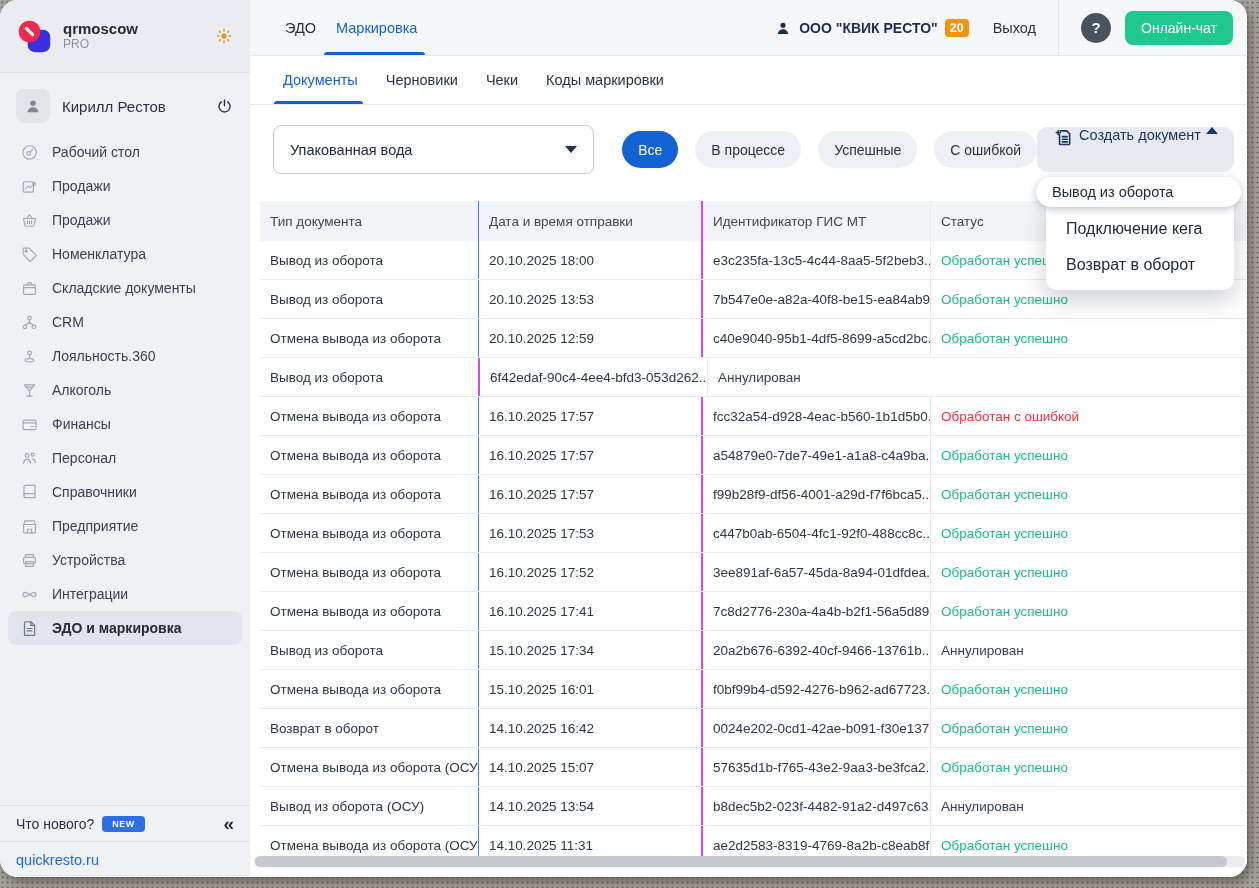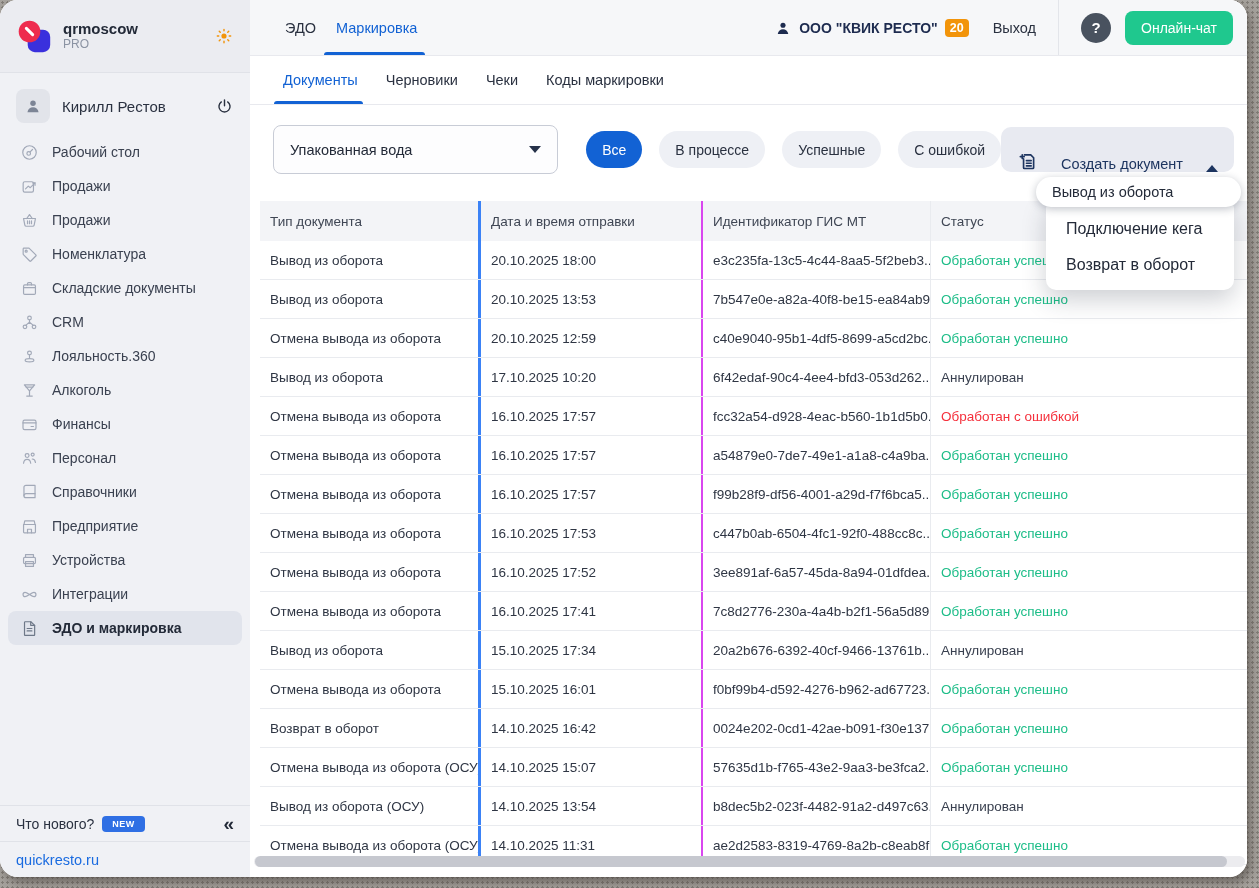--- a/index.html
+++ b/index.html
@@ -61,34 +61,34 @@
   .subtab.active{color:var(--accent)}
   .subtab.active::after{content:'';position:absolute;left:-9px;right:-5px;bottom:0;height:3px;background:var(--accent);border-radius:3px 3px 0 0}
   .content{flex:1;position:relative;padding-top:20px;overflow:hidden}
   .filter-row{display:flex;align-items:center;margin-left:23px;margin-right:13px}
   .select{width:368px;height:49px;border:1px solid #c8ccd6;border-radius:8px;background:#fdfdfe;display:flex;align-items:center;padding:0 16px;font-size:14.5px;color:#232a38;cursor:pointer}
   .caret-down{margin-left:auto;width:0;height:0;border-left:6px solid transparent;border-right:6px solid transparent;border-top:7px solid #26324a}
   .caret-up{width:0;height:0;border-left:6px solid transparent;border-right:6px solid transparent;border-bottom:7px solid var(--navy)}
   .pills{display:flex;gap:17px;margin-left:28px}
   .pill{height:37px;padding:12px 16px;border-radius:19px;background:#eef0f5;color:#2a3140;font-size:14px;display:flex;align-items:center;cursor:pointer;white-space:nowrap}
   .pill.active{background:var(--accent);color:#fff}
-  .create-btn{margin-left:auto;height:45px;padding:0 16px;border-radius:10px;background:#e8eaf1;color:var(--navy);font-size:14.5px;display:flex;align-items:flex-end;gap:23px;cursor:pointer;white-space:nowrap}
+  .create-btn{margin-left:auto;height:45px;padding:0 16px;border-radius:10px;background:#e8eaf1;color:var(--navy);font-size:14.5px;display:flex;align-items:flex-start;gap:5px;cursor:pointer;white-space:nowrap}
   .create-btn .doc-ic{display:flex;color:var(--navy)}
   
   .create-menu{position:absolute;top:177px;right:13px;width:188px;z-index:30}
   .menu-pill{margin:0 -7px 0 -10px;background:#fff;border-radius:15px;padding:7px 16px;font-size:14.5px;color:#232a38;box-shadow:0 2px 8px rgba(30,40,60,.28);position:relative;z-index:2;cursor:pointer;white-space:nowrap}
   .menu-panel{position:relative;z-index:1;margin-top:-9px;background:#fff;border-radius:10px;box-shadow:0 10px 24px rgba(30,40,60,.22);padding:13px 0 7px}
   .menu-item{padding:9px 20px;font-size:16px;color:#232a38;cursor:pointer;white-space:nowrap}
   
   .table{margin-left:10px;margin-top:27px;font-size:13.5px;color:#2f3644}
   .thead{display:flex;height:40px;background:#f3f4f7;align-items:center;color:#3f4654}
   .tr{display:flex;height:39px;align-items:center;border-bottom:1px solid #e9ebef;background:#fff}
   .th,.td{padding:0 10px;white-space:nowrap;overflow:hidden;height:100%;display:flex;align-items:center}
   .c0{width:218px;flex:none}
-  .c1{width:223px;flex:none;border-left:3px solid #3b82f6}
+  .c1{width:223px;flex:none;border-left:1px solid #3b82f6}
   .c2{width:229px;flex:none;border-left:2px solid #d946ef}
   .c3{flex:1;min-width:0;border-left:1px solid #e9ebef}
   .st-success{color:var(--green)}
   .st-error{color:var(--red)}
   .st-annulled{color:#3a4150}
   
   .hscroll{position:absolute;left:4px;right:2px;bottom:10px;height:11px;background:#ececef;border-radius:6px;z-index:5}
   .hscroll-thumb{position:absolute;left:1px;top:0;bottom:0;width:calc(100% - 19px);background:#c6c8cf;border-radius:6px;cursor:grab}
   svg{display:block}
 </style>
@@ -375,21 +375,20 @@
               <div class="td c3 st-success">Обработан успешно</div>
             </div>
             <div class="tr">
               <div class="td c0">Отмена вывода из оборота</div>
               <div class="td c1">20.10.2025 12:59</div>
               <div class="td c2">c40e9040-95b1-4df5-8699-a5cd2bc...</div>
               <div class="td c3 st-success">Обработан успешно</div>
             </div>
             <div class="tr">
               <div class="td c0">Вывод из оборота</div>
-              <div class="td c1">17.10.2025 10:20</div>
               <div class="td c2">6f42edaf-90c4-4ee4-bfd3-053d262...</div>
               <div class="td c3 st-annulled">Аннулирован</div>
             </div>
             <div class="tr">
               <div class="td c0">Отмена вывода из оборота</div>
               <div class="td c1">16.10.2025 17:57</div>
               <div class="td c2">fcc32a54-d928-4eac-b560-1b1d5b0...</div>
               <div class="td c3 st-error">Обработан с ошибкой</div>
             </div>
             <div class="tr">

